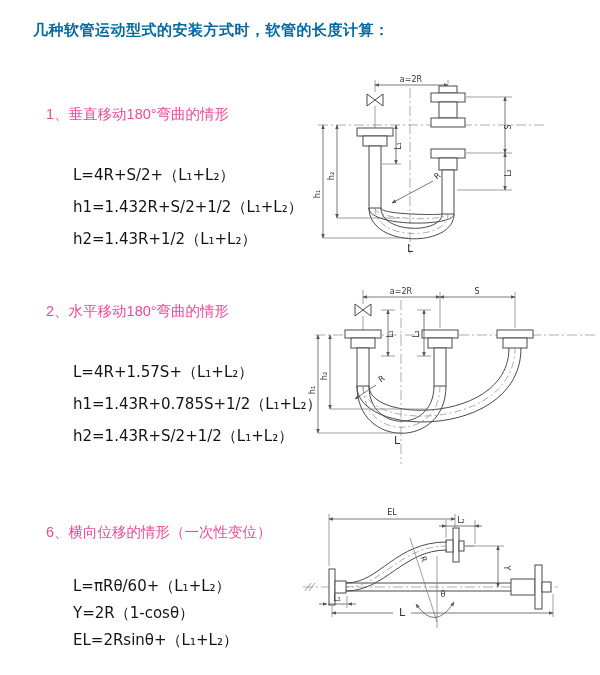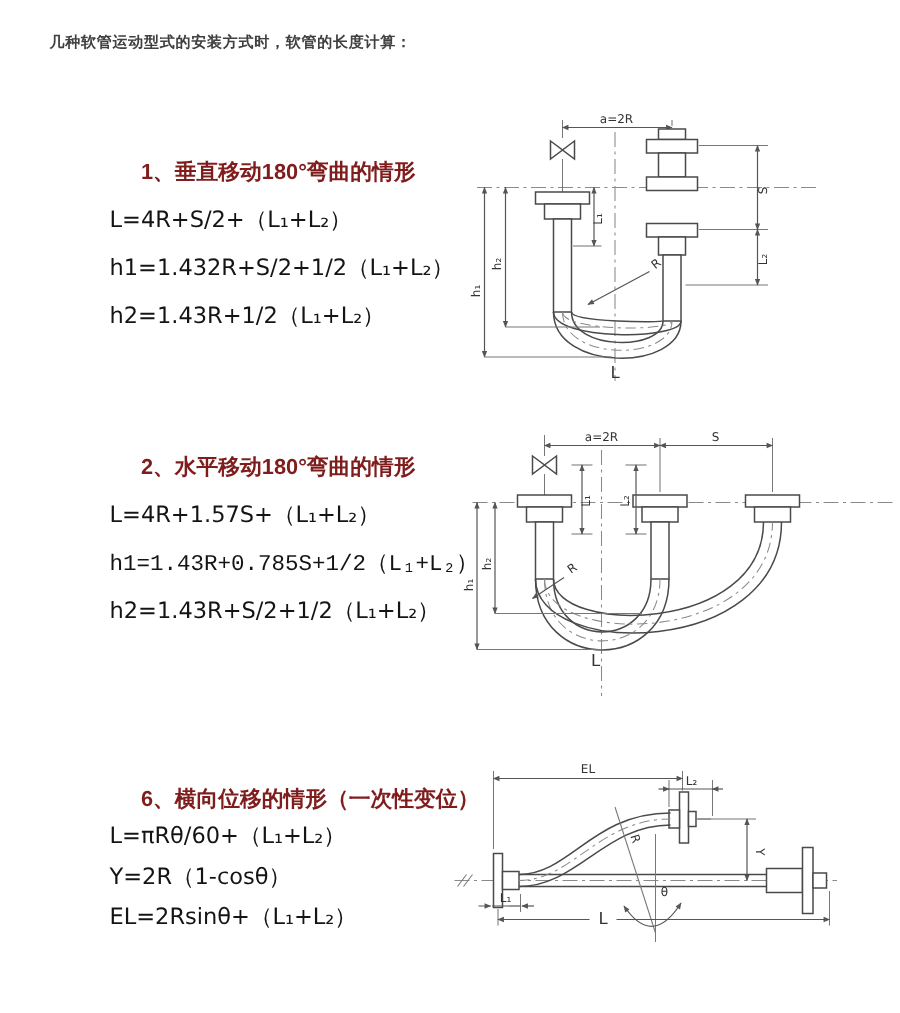--- a/index.html
+++ b/index.html
@@ -2,23 +2,23 @@
 <html><head>
 <meta charset="utf-8">
 <style>
   html,body{margin:0;padding:0;}
   body{
     width:600px;height:675px;position:relative;background:#ffffff;
     font-family:"Liberation Sans","DejaVu Sans",sans-serif;color:#222;
     overflow:hidden;
   }
   .abs{position:absolute;}
-  .title{font-size:10px;font-weight:bold;color:#404040;letter-spacing:.5px;white-space:nowrap;}
-  .heading{font-size:14.5px;font-weight:bold;color:#7f1d1d;white-space:nowrap;margin-left:48px;}
-  .formula{font-size:15px;color:#141414;font-family:"DejaVu Sans","Liberation Sans",sans-serif;white-space:nowrap;}
+  .title{font-size:15px;font-weight:bold;color:#0369a1;letter-spacing:.5px;white-space:nowrap;}
+  .heading{font-size:14.5px;font-weight:normal;color:#ec4899;white-space:nowrap;}
+  .formula{font-size:15px;color:#141414;font-family:"DejaVu Sans","Liberation Sans",sans-serif;white-space:nowrap;margin-top:29px;}
   svg{font-family:"DejaVu Sans","Liberation Sans",sans-serif;}
   .dim{stroke:#555;stroke-width:.8;fill:none;}
   .ext{stroke:#777;stroke-width:.7;fill:none;}
   .cl{stroke:#8a8a8a;stroke-width:.7;fill:none;stroke-dasharray:10 3 2 3;}
   .hose{stroke:#4a4a4a;stroke-width:1;fill:none;}
   .hcl{stroke:#8a8a8a;stroke-width:.7;fill:none;stroke-dasharray:7 3 2 3;}
   .flg{fill:#ffffff;stroke:#4a4a4a;stroke-width:1;}
   .vlv{fill:none;stroke:#4a4a4a;stroke-width:1;}
   .dt{font-size:8px;fill:#333;}
 </style>
@@ -30,21 +30,21 @@
 <div>
   <div class="abs heading" style="left:46px;top:105px;">1、垂直移动180°弯曲的情形</div>
   <div class="abs formula" style="left:73px;top:137px;">L=4R+S/2+（L₁+L₂）</div>
   <div class="abs formula" style="left:73px;top:169px;">h1=1.432R+S/2+1/2（L₁+L₂）</div>
   <div class="abs formula" style="left:73px;top:201px;">h2=1.43R+1/2（L₁+L₂）</div>
 </div>
 
 <div>
   <div class="abs heading" style="left:46px;top:302px;text-align:center;">2、水平移动180°弯曲的情形</div>
   <div class="abs formula" style="left:73px;top:334px;">L=4R+1.57S+（L₁+L₂）</div>
-  <div class="abs formula" style="left:73px;top:366px;font-family:Liberation Mono, monospace;">h1=1.43R+0.785S+1/2（L₁+L₂）</div>
+  <div class="abs formula" style="left:73px;top:366px;">h1=1.43R+0.785S+1/2（L₁+L₂）</div>
   <div class="abs formula" style="left:73px;top:398px;">h2=1.43R+S/2+1/2（L₁+L₂）</div>
 </div>
 
 <div>
   <div class="abs heading" style="left:46px;top:523px;">6、横向位移的情形（一次性变位）</div>
   <div class="abs formula" style="left:73px;top:548px;">L=πRθ/60+（L₁+L₂）</div>
   <div class="abs formula" style="left:73px;top:575px;">Y=2R（1-cosθ）</div>
   <div class="abs formula" style="left:73px;top:602px;">EL=2Rsinθ+（L₁+L₂）</div>
 </div>
 

